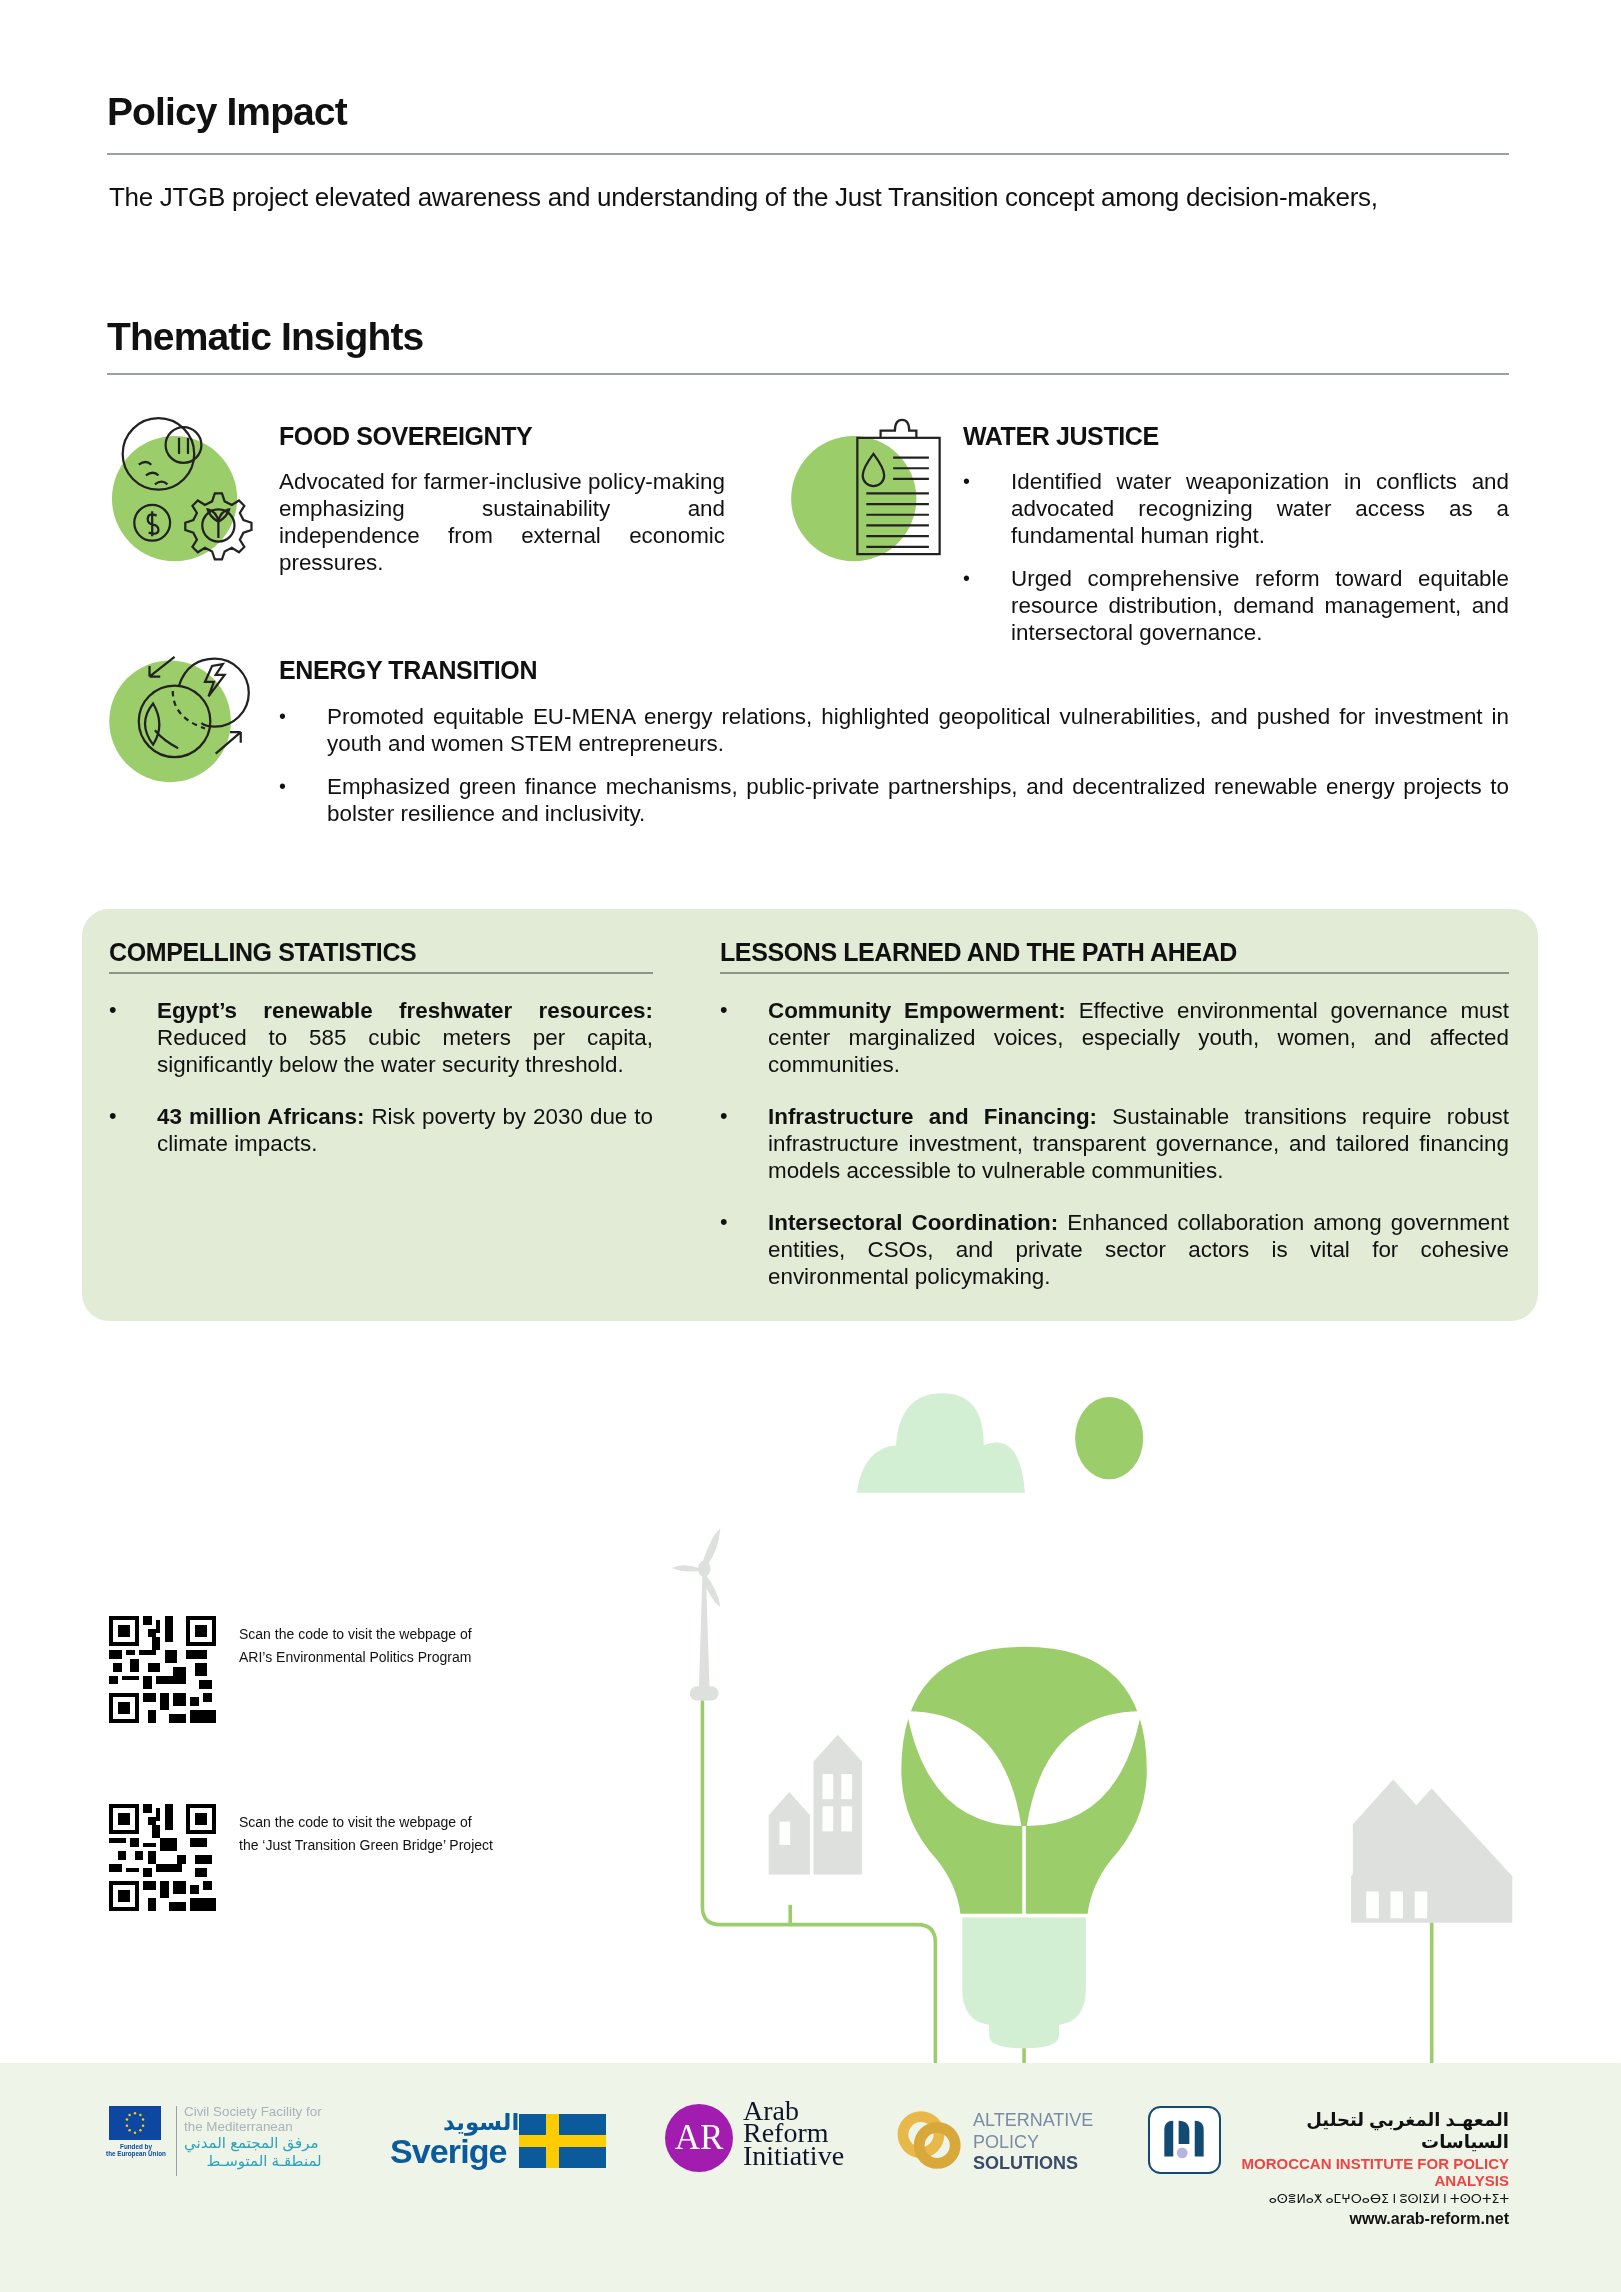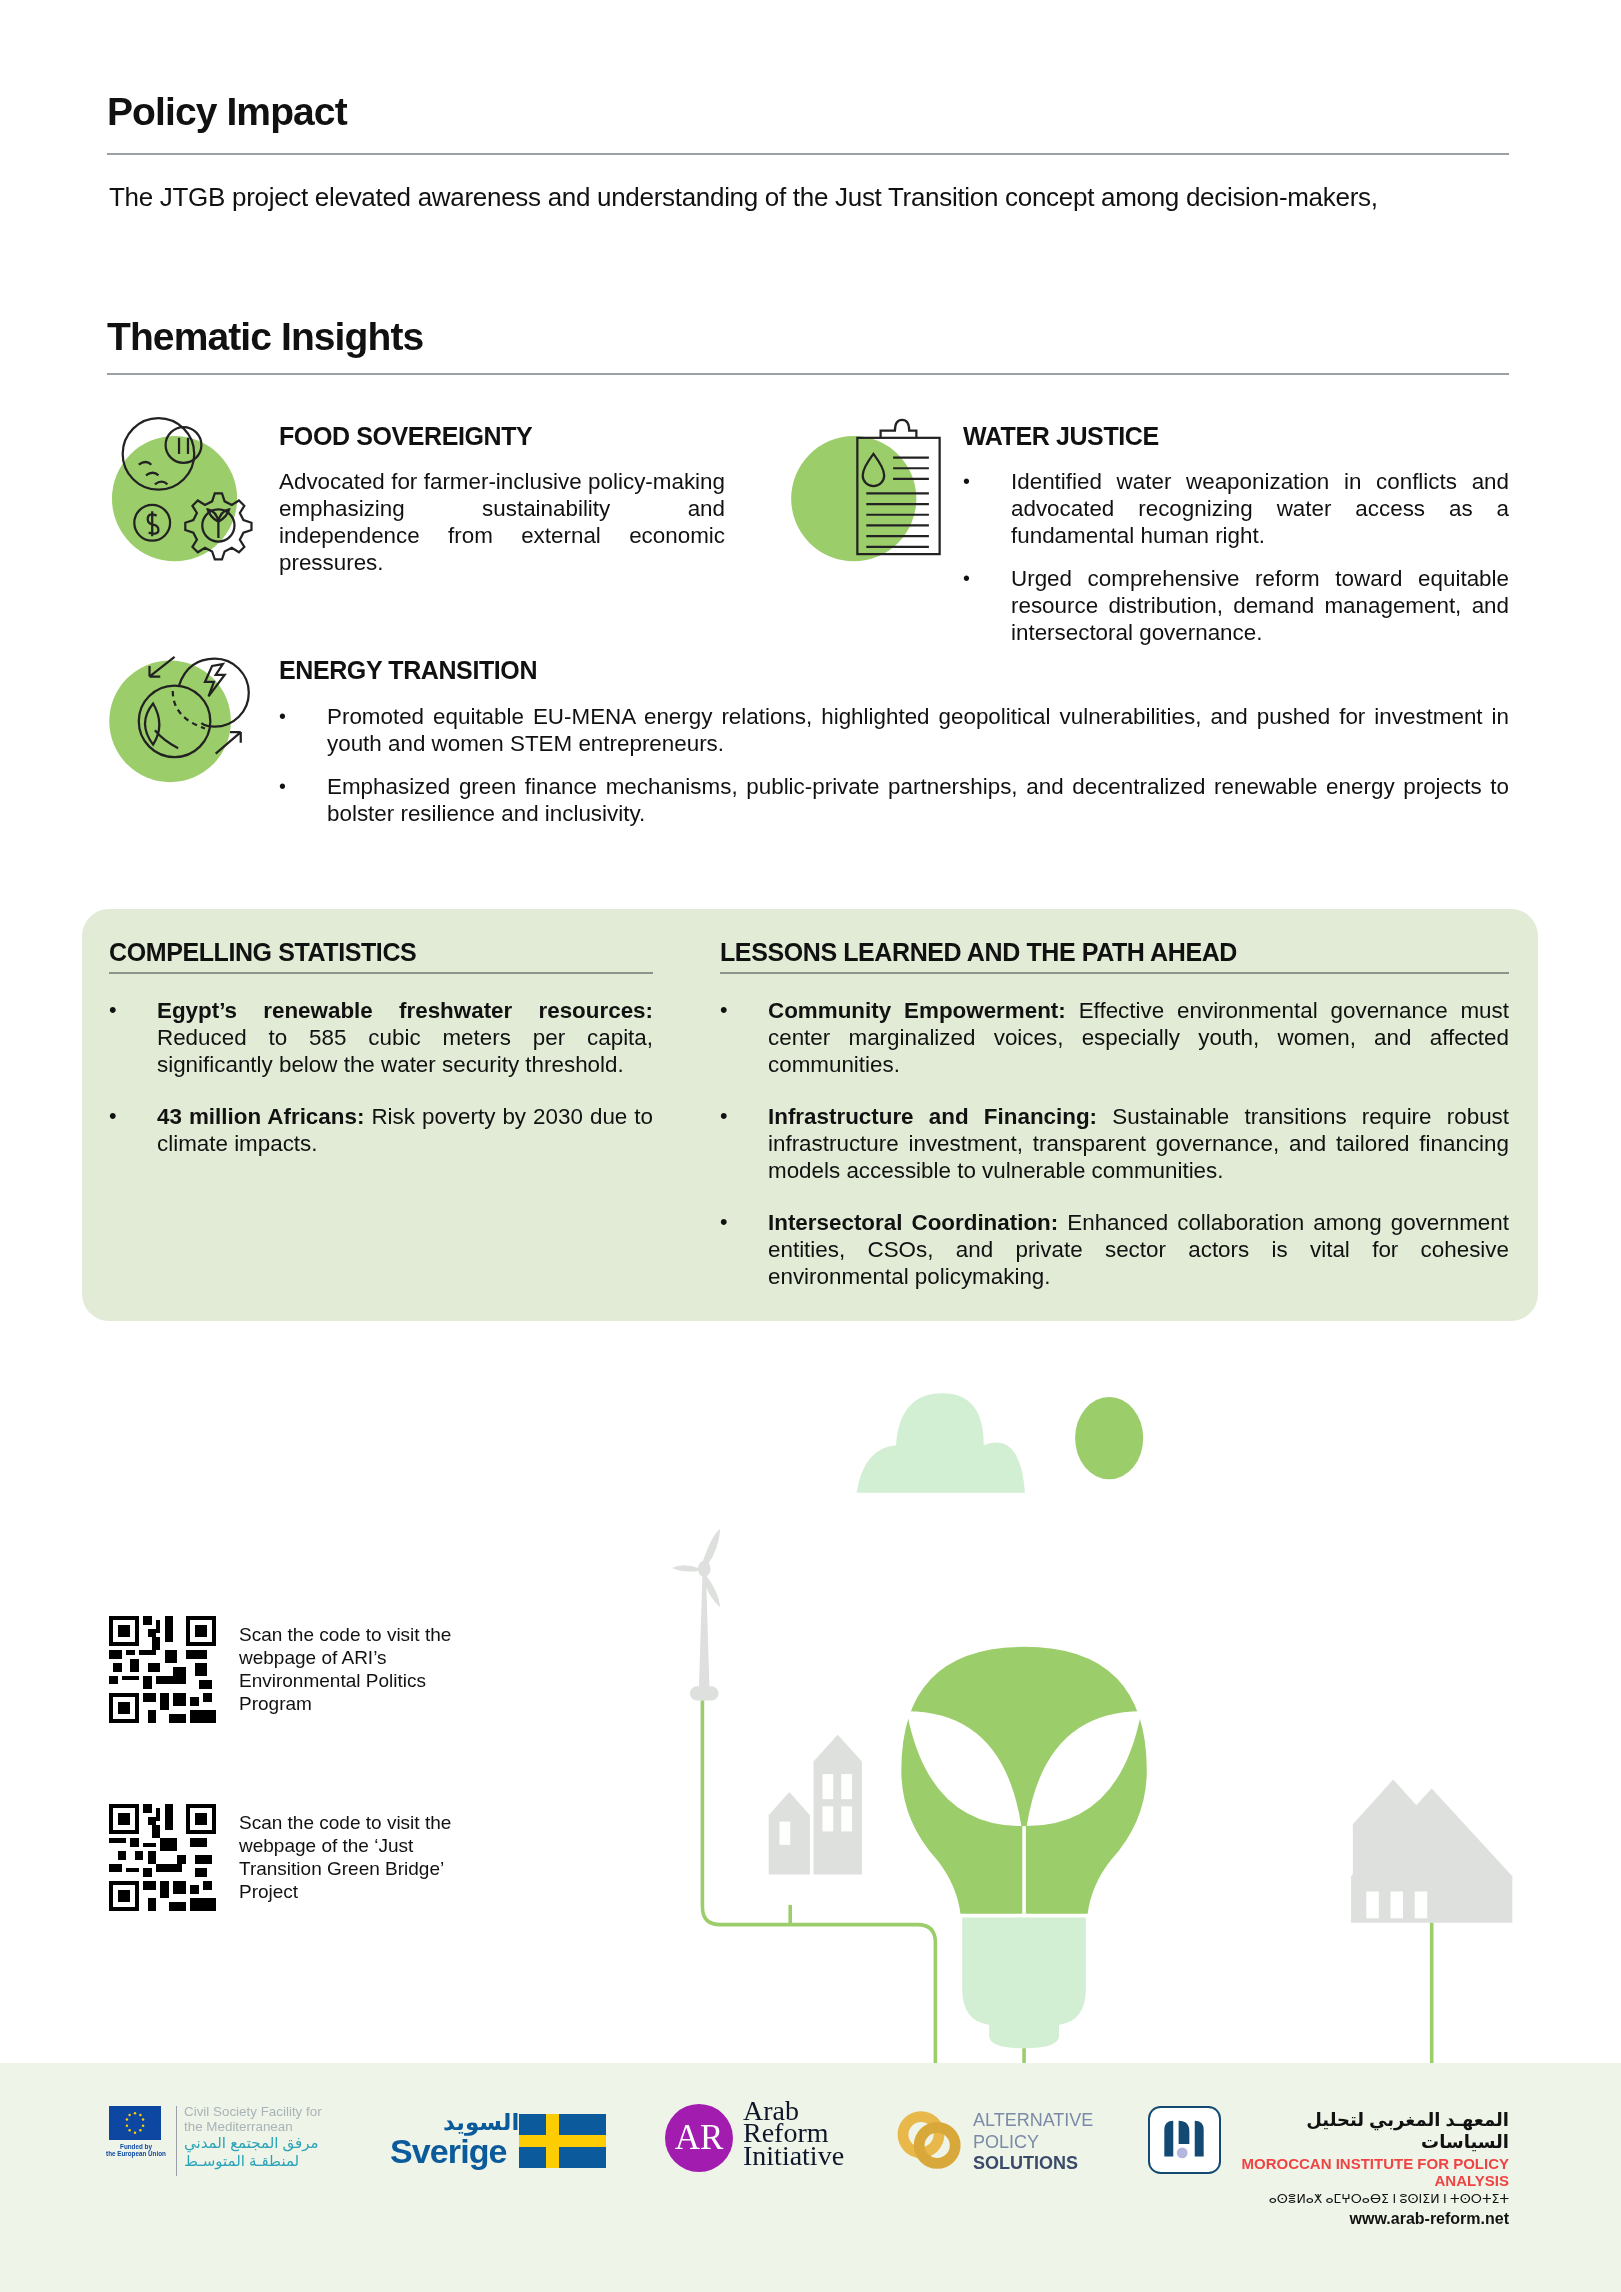--- a/index.html
+++ b/index.html
@@ -19,21 +19,21 @@
   .bullets li::before { content: "•"; position: absolute; left: 0; top: 0; font-size: 19.7px; }
 
   .panel { background: #e1ebd5; border-radius: 27px; }
   .panel-title { font-weight: 700; font-size: 25px; letter-spacing: -0.4px; color: #111; }
   .panel-rule { height: 1.8px; background: #8a948a; }
   .panel-list { list-style: none; }
   .panel-list li { position: relative; padding-left: 48px; font-size: 22.4px; line-height: 27px; text-align: justify; margin-bottom: 25px; color: #111; }
   .panel-list li::before { content: "•"; position: absolute; left: 0; top: 0; font-size: 21.5px; }
   .panel-list b { font-weight: 700; }
 
-  .qr-text { font-size: 19px; line-height: 23px; color: #111; }
+  .qr-text { font-size: 14px; line-height: 23px; color: #111; }
 
   .footer { left: 0; top: 2046px; width: 1621px; height: 246px; background: #eef4e8; }
 </style>
 </head>
 <body>
 
 <div class="abs h1" style="left:107px; top:73px;">Policy Impact</div>
 <div class="abs rule" style="left:107px; top:136px; width:1402px;"></div>
 <div class="abs body-text" style="left:109px; top:167px; width:1397px;">
   <div>The JTGB project elevated awareness and understanding of the Just Transition concept among decision-makers,</div>
@@ -292,21 +292,21 @@
 </div>
 <div class="abs" style="left:100px; top:2126px; width:72px; text-align:center; font-size:6.3px; line-height:7.2px; font-weight:700; color:#0e47a1;">
   <div>Funded by</div>
   <div>the European Union</div>
 </div>
 <div class="abs" style="left:176px; top:2089px; width:0.9px; height:70px; background:#9aa0a6;"></div>
 <div class="abs" style="left:184px; top:2087px; font-size:13.4px; line-height:15px; color:#aab3b8;">
   <div>Civil Society Facility for</div>
   <div>the Mediterranean</div>
   <div style="color:#2aa3b8; font-size:15px; line-height:18px; direction:rtl; text-align:left;">مرفق المجتمع المدني</div>
-  <div style="color:#2aa3b8; font-size:15px; line-height:18px; direction:rtl; text-align:left;">لمنطقـة المتوسـط</div>
+  <div style="color:#2aa3b8; font-size:15px; line-height:18px; direction:rtl; text-align:right;">لمنطقـة المتوسـط</div>
 </div>
 
 <div class="abs" style="left:443px; top:2092px; font-size:23px; font-weight:700; color:#0a5a9c;">السويد</div>
 <div class="abs" style="left:390px; top:2115px; font-size:34px; font-weight:700; color:#0a5a9c; letter-spacing:-0.9px;">Sverige</div>
 <div class="abs" style="left:519px; top:2097px; width:87px; height:54px; background:#0a5a9c;">
   <div style="position:absolute; left:27px; top:0; width:12.5px; height:54px; background:#fecc02;"></div>
   <div style="position:absolute; left:0; top:20.6px; width:87px; height:12.5px; background:#fecc02;"></div>
 </div>
 
 <div class="abs" style="left:665px; top:2087px; width:68px; height:68px; border-radius:50%; background:#a21caf; color:#fff; font-family:'Liberation Serif', serif; font-size:35px; line-height:68px; text-align:center;">AR</div>

